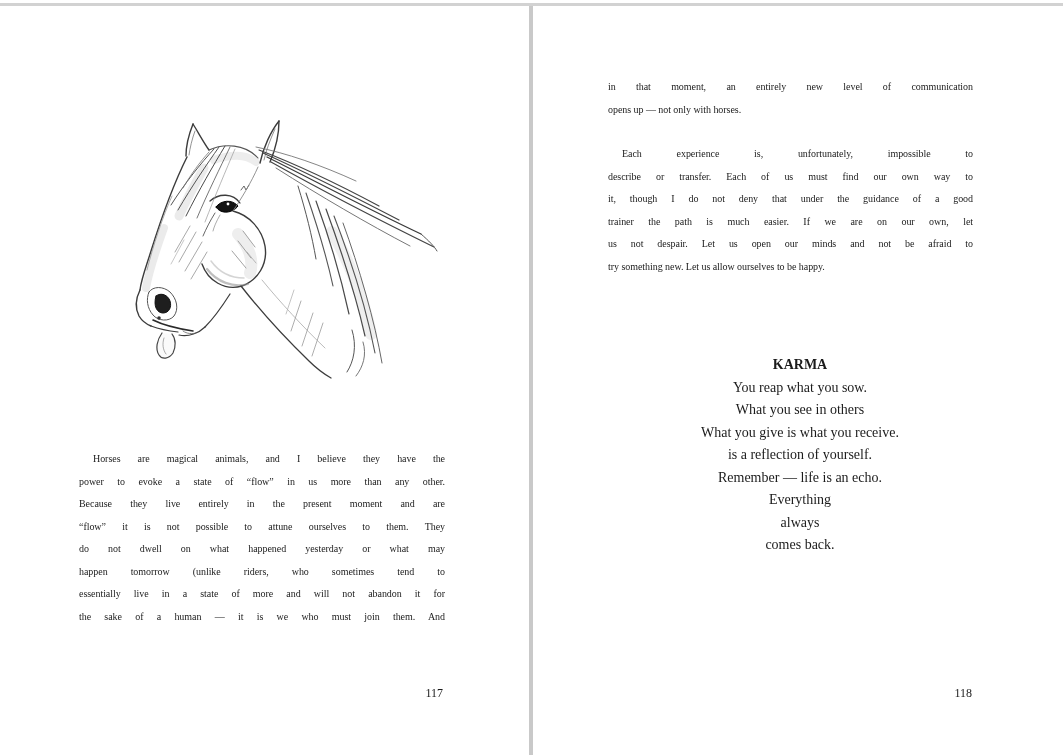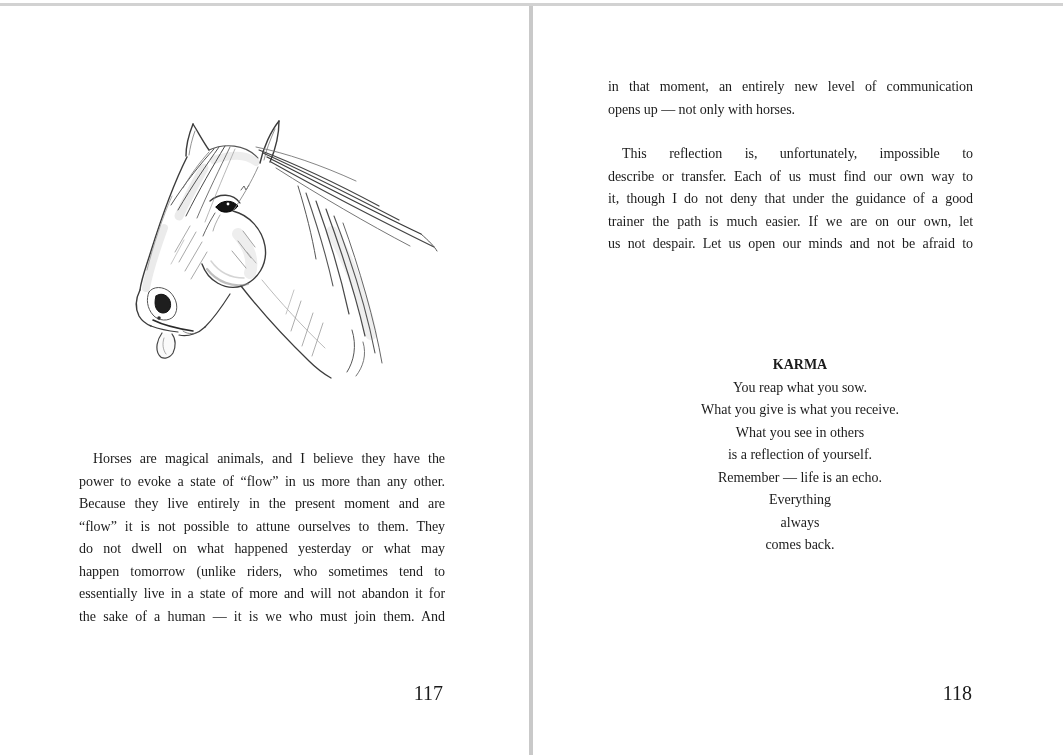--- a/index.html
+++ b/index.html
@@ -12,33 +12,33 @@
     color:#1b1b1b;
   }
   .top-border{
     position:absolute;left:0;top:3px;width:1063px;height:3px;
     background:#d2d2d2;
   }
   .page-divider{
     position:absolute;left:529px;top:6px;width:4px;height:749px;
     background:#c9c9c9;
   }
-  .para{position:absolute;font-size:14px;letter-spacing:-0.05px;}
+  .para{position:absolute;font-size:10px;letter-spacing:-0.05px;}
   .ln{
     height:22.5px;line-height:22.5px;overflow:hidden;
     text-align:justify;text-align-last:justify;
   }
   .ln.end{text-align-last:left;}
   .ln.ind{text-indent:14px;}
   .poem{position:absolute;font-size:14px;}
   .pline{height:22.5px;line-height:22.5px;text-align:center;overflow:hidden;}
   .pline.title{font-weight:700;}
   .pagenum{
     position:absolute;top:682px;height:22.5px;line-height:22.5px;
-    font-size:20px;text-align:right;width:364px;
+    font-size:12px;text-align:right;width:364px;
   }
   .illustration{position:absolute;left:95px;top:95px;width:362px;height:302px;}
 </style>
 </head>
 <body>
 
 <div class="screen">
 
   <div class="top-border"></div>
   <div class="page-divider"></div>
@@ -148,32 +148,33 @@
   </div>
 
   <div>
 
     <div class="para" style="left:608px;top:76px;width:365px;">
       <div class="ln">in that moment, an entirely new level of communication</div>
       <div class="ln end">opens up — not only with horses.</div>
     </div>
 
     <div class="para" style="left:608px;top:143px;width:365px;">
-      <div class="ln ind">This reflection is, unfortunately, impossible to</div>
+      <div class="ln ind">Each experience is, unfortunately, impossible to</div>
       <div class="ln">describe or transfer. Each of us must find our own way to</div>
       <div class="ln">it, though I do not deny that under the guidance of a good</div>
       <div class="ln">trainer the path is much easier. If we are on our own, let</div>
       <div class="ln">us not despair. Let us open our minds and not be afraid to</div>
+      <div class="ln end">try something new. Let us allow ourselves to be happy.</div>
     </div>
 
     <div class="poem" style="left:608px;top:322px;width:384px;margin-top:32px;">
       <div class="pline title">KARMA</div>
       <div class="pline">You reap what you sow.</div>
+      <div class="pline">What you see in others</div>
       <div class="pline">What you give is what you receive.</div>
-      <div class="pline">What you see in others</div>
       <div class="pline">is a reflection of yourself.</div>
       <div class="pline">Remember — life is an echo.</div>
       <div class="pline">Everything</div>
       <div class="pline">always</div>
       <div class="pline">comes back.</div>
     </div>
 
     <div class="pagenum" style="left:608px;">118</div>
   </div>
 

